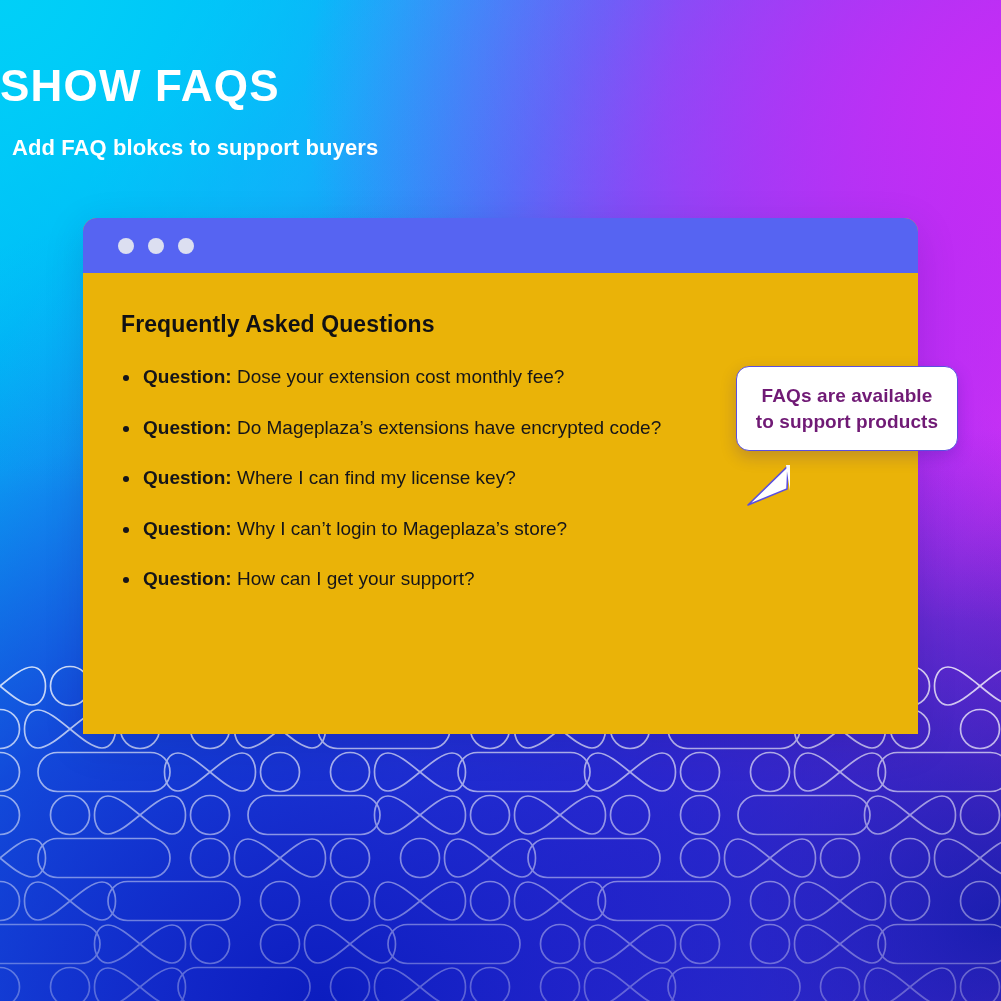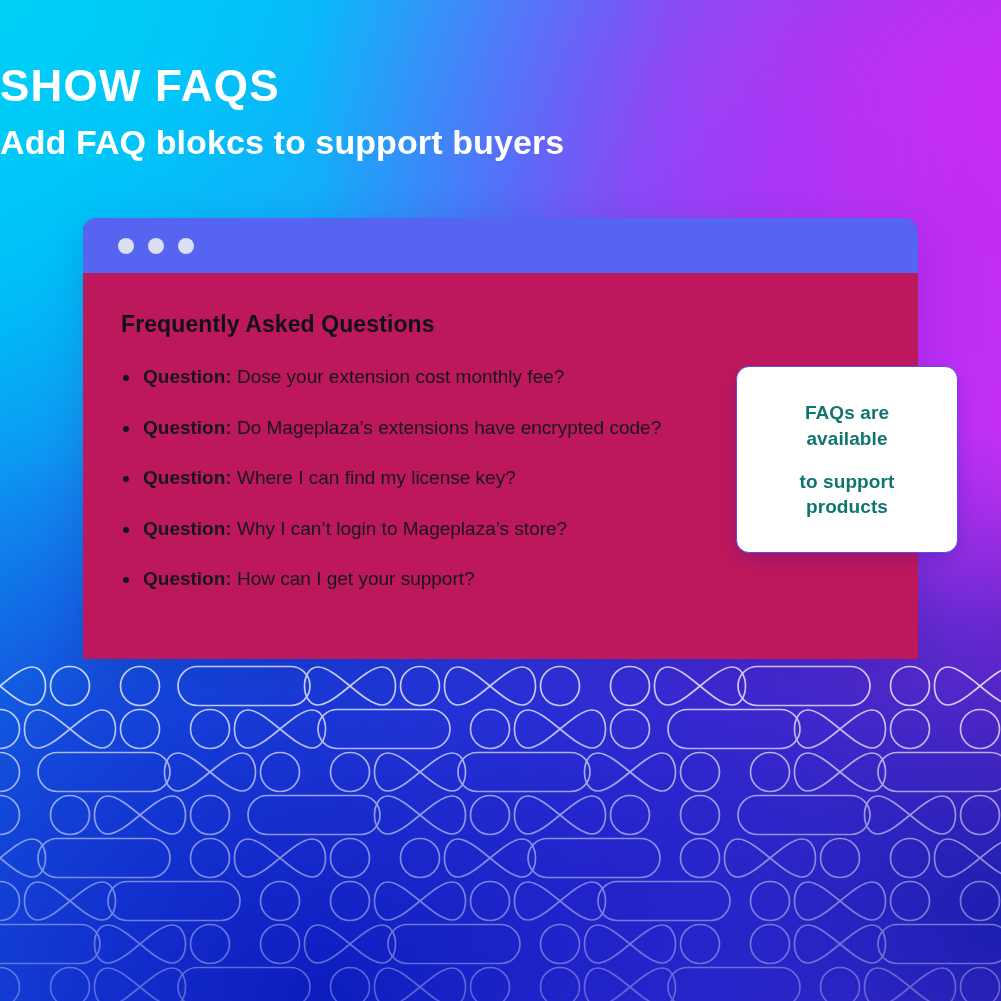--- a/index.html
+++ b/index.html
@@ -62,37 +62,37 @@
   .title {
     margin: 0;
     padding-top: 63px;
     font-size: 44px;
     font-weight: 800;
     letter-spacing: 1.2px;
     color: #ffffff;
     line-height: 1.05;
   }
   .subtitle {
-    margin: 0;
+    margin: 12px;
     padding-top: 14px;
-    font-size: 34px;
+    font-size: 22px;
     font-weight: 600;
     color: #ffffff;
     letter-spacing: 0.1px;
   }
 
   
   .browser-card {
     position: absolute;
     left: 83px;
     top: 218px;
     width: 835px;
-    height: 441px;
+    height: 516px;
     border-radius: 14px 14px 0 0;
-    background: #be185d;
+    background: #eab308;
     overflow: hidden;
     box-shadow: 0 10px 40px rgba(10,10,80,0.13);
   }
   .titlebar {
     height: 55px;
     background: #5664f2;
     display: flex;
     align-items: center;
     padding-left: 35px;
     gap: 14px;
@@ -153,25 +153,25 @@
     width: 222px;
     box-sizing: border-box;
     background: #ffffff;
     border: 1.6px solid #5a4fe0;
     border-radius: 13px;
     padding: 16px 10px 15px 10px;
     text-align: center;
     box-shadow: 0 6px 16px rgba(40,20,140,0.22);
   }
   .callout-text {
-    margin: 17px;
+    margin: 0;
     font-size: 19px;
     font-weight: 600;
     line-height: 1.36;
-    color: #0f766e;
+    color: #701a75;
     letter-spacing: 0.1px;
   }
   .callout-tail {
     position: absolute;
     left: 746px;
     top: 465px;
     width: 44px;
     height: 42px;
     pointer-events: none;
   }

